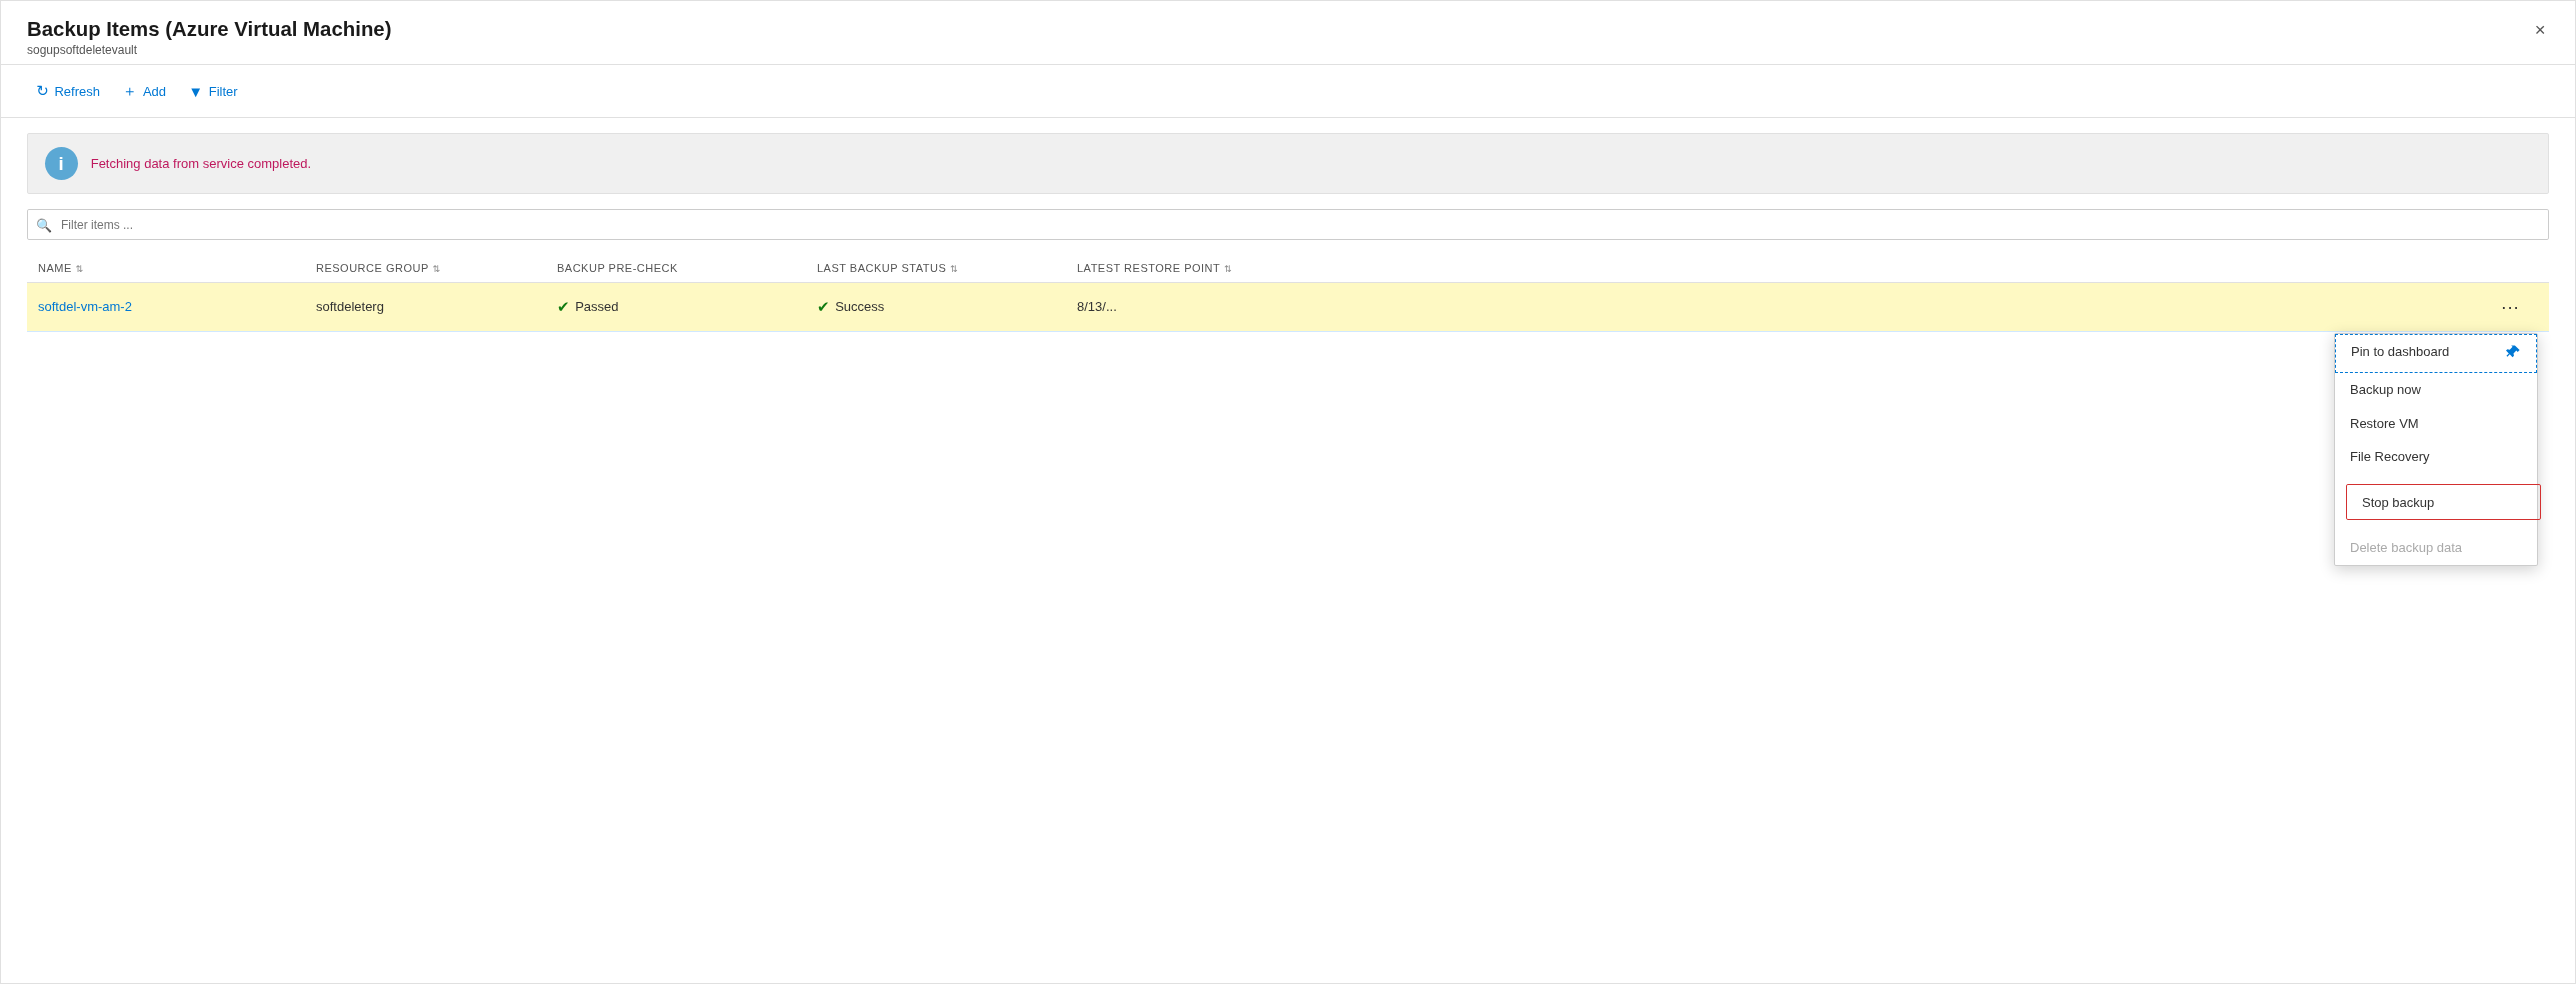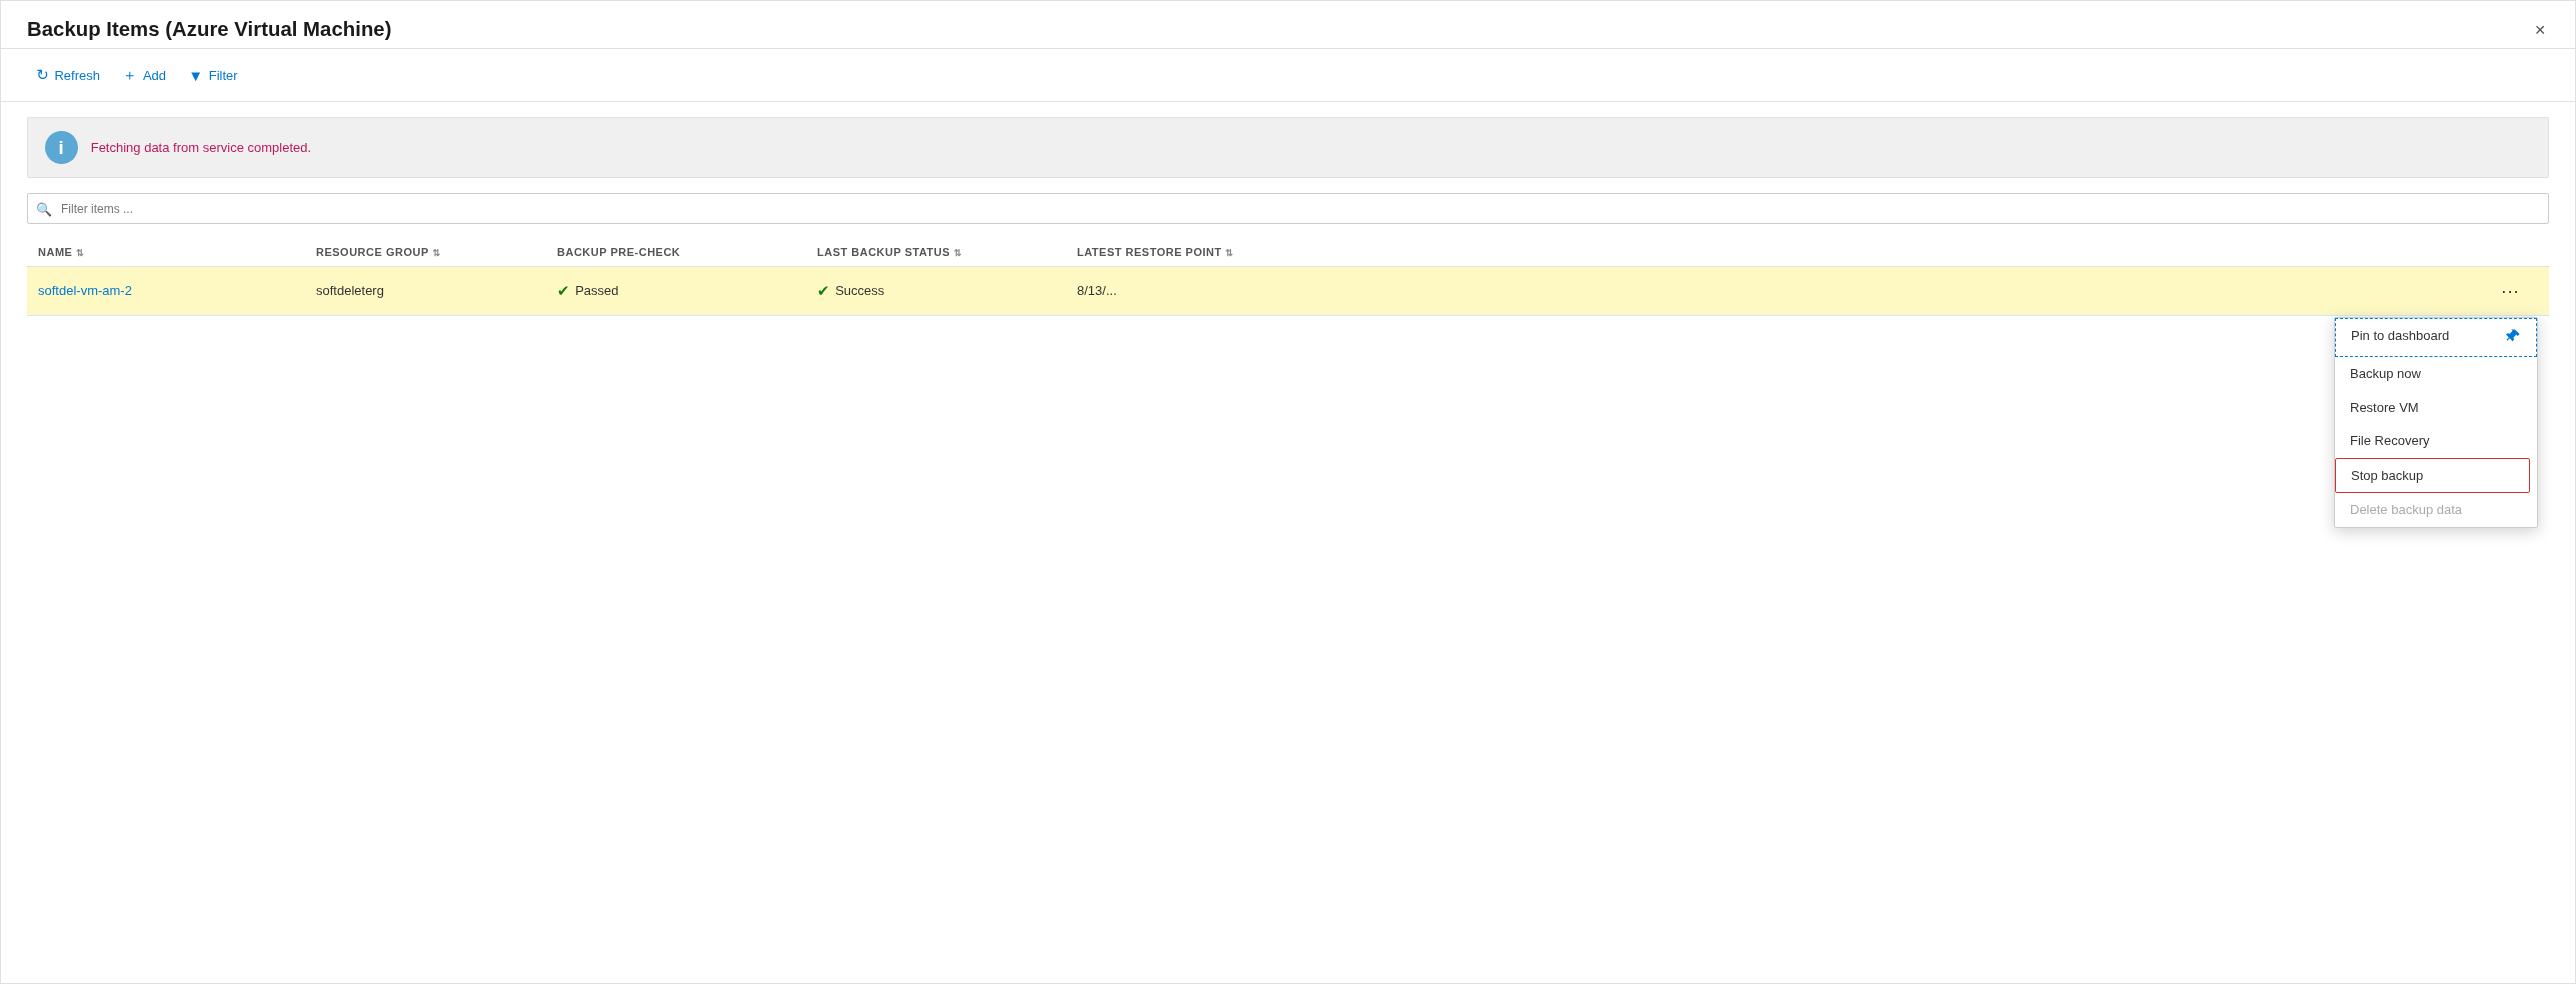--- a/index.html
+++ b/index.html
@@ -137,21 +137,21 @@
 
     .table-header {
       display: grid;
       grid-template-columns: 278px 241px 260px 260px 1fr 56px;
       padding: 7.4px 11px;
       border-bottom: 1.9px solid #e0e0e0;
     }
 
     .col-header {
       font-size: 11px;
-      font-weight: 700;
+      font-weight: 400;
       color: #555;
       text-transform: uppercase;
       letter-spacing: 0.5px;
       display: flex;
       align-items: center;
       gap: 3.7px;
       text-align: center;
     }
 
     .sort-icon {
@@ -222,41 +222,42 @@
     }
 
     .context-menu-item.pin-item {
       border: 1.9px dashed #0078d4;
       color: #333;
     }
 
     .context-menu-item.stop-backup {
       border: 1.9px solid #d32f2f;
       color: #333;
-      margin: 0;
+      margin: 11px;
       width: calc(100% - 7.4px);
       border-radius: 1.9px;
     }
 
     .context-menu-item.disabled {
       color: #aaa;
       cursor: default;
     }
 
     .pin-icon-svg {
       color: #0078d4;
     }
   </style>
 </head>
 <body>
 
 <div class="panel">
 
   <div class="panel-header">
     <div class="panel-title">Backup Items (Azure Virtual Machine)</div>
+    <div class="panel-subtitle">sogupsoftdeletevault</div>
     <button class="close-btn">×</button>
   </div>
 
   <div class="toolbar">
     <button class="toolbar-btn">
       <span class="icon">↻</span>
       <span>Refresh</span>
     </button>
     <button class="toolbar-btn">
       <span class="icon">＋</span>

